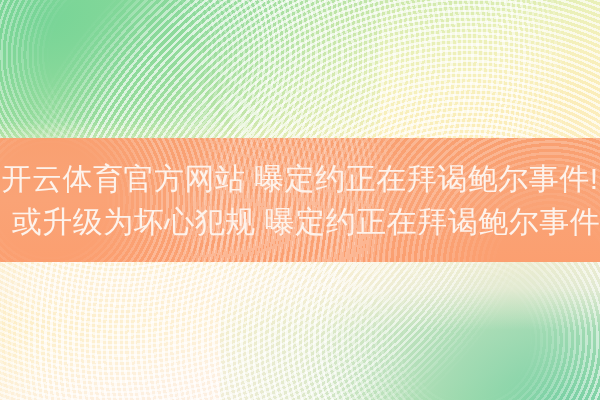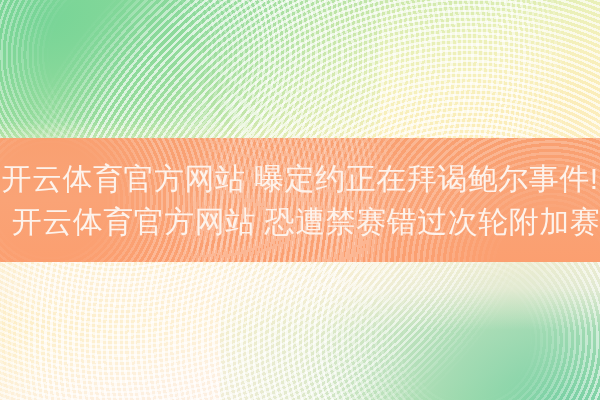--- a/index.html
+++ b/index.html
@@ -186,16 +186,16 @@
 
   <div class="arcs arcs-tl"></div>
   <div class="arcs arcs-br"></div>
 
   <div class="banner">
     <div class="banner-fill"></div>
     <div class="banner-arcs-l"></div>
     <div class="banner-arcs-r"></div>
 
     <div class="banner-text line-1">开云体育官方网站 曝定约正在拜谒鲍尔事件!</div>
-    <div class="banner-text line-2">开云体育官方网站 恐遭禁赛错过次轮附加赛</div>
+    <div class="banner-text line-2">或升级为坏心犯规 曝定约正在拜谒鲍尔事件</div>
   </div>
 
 </div>
 
 </body></html>

